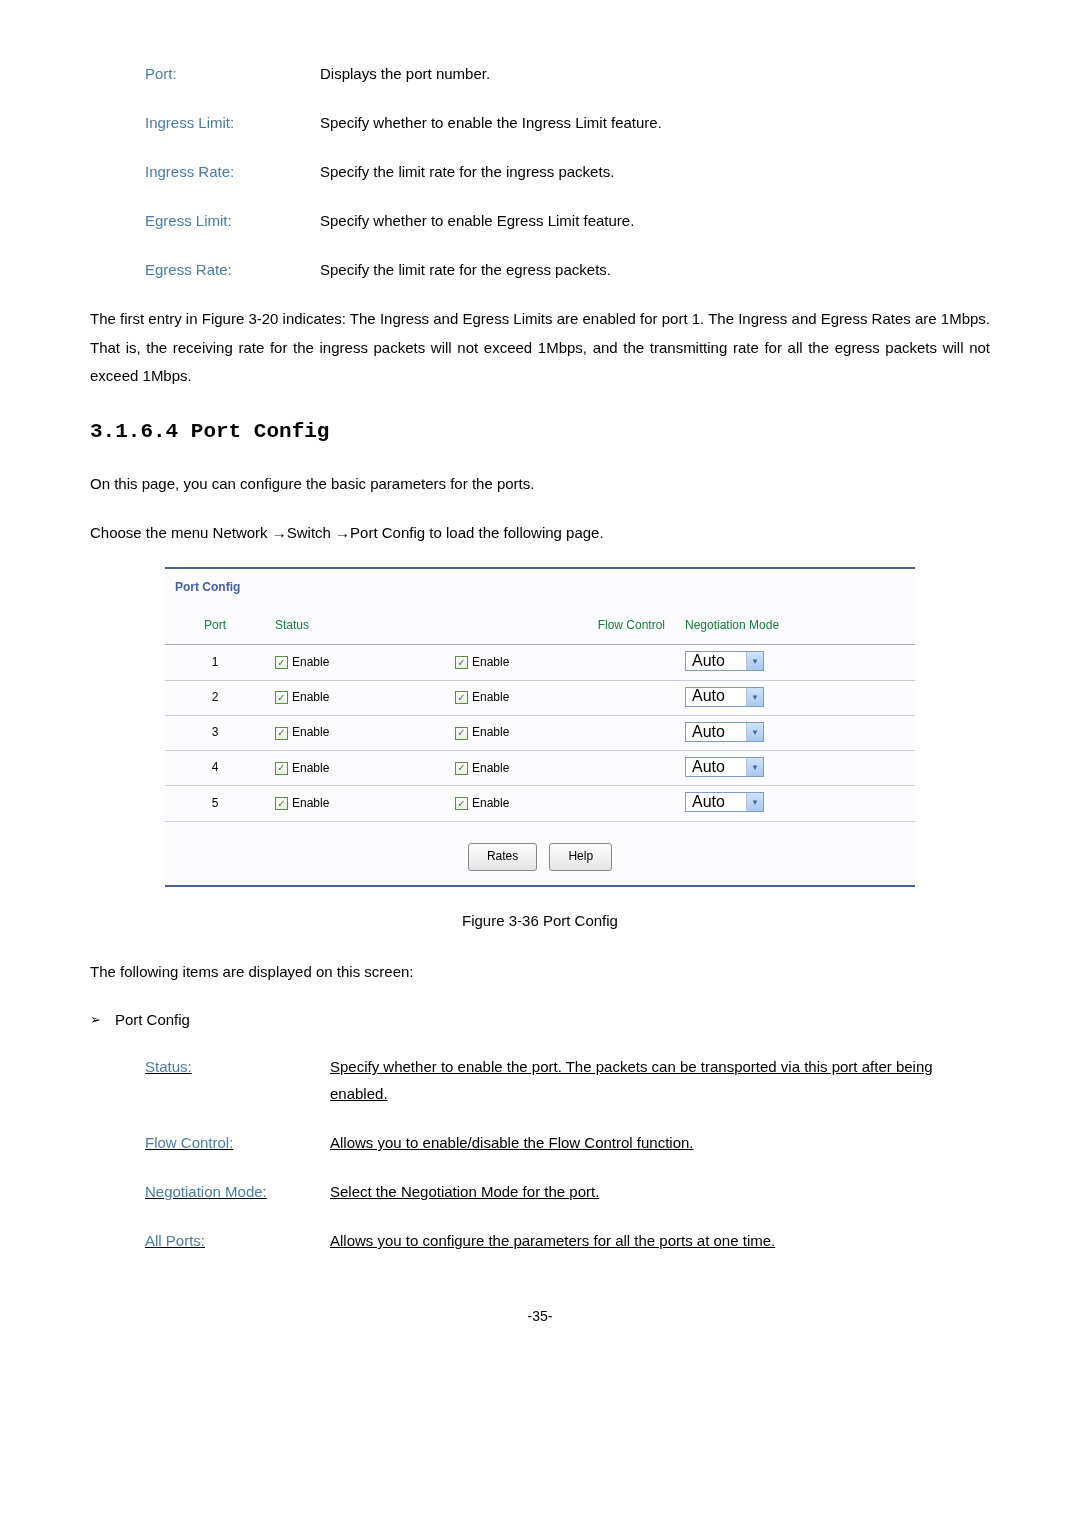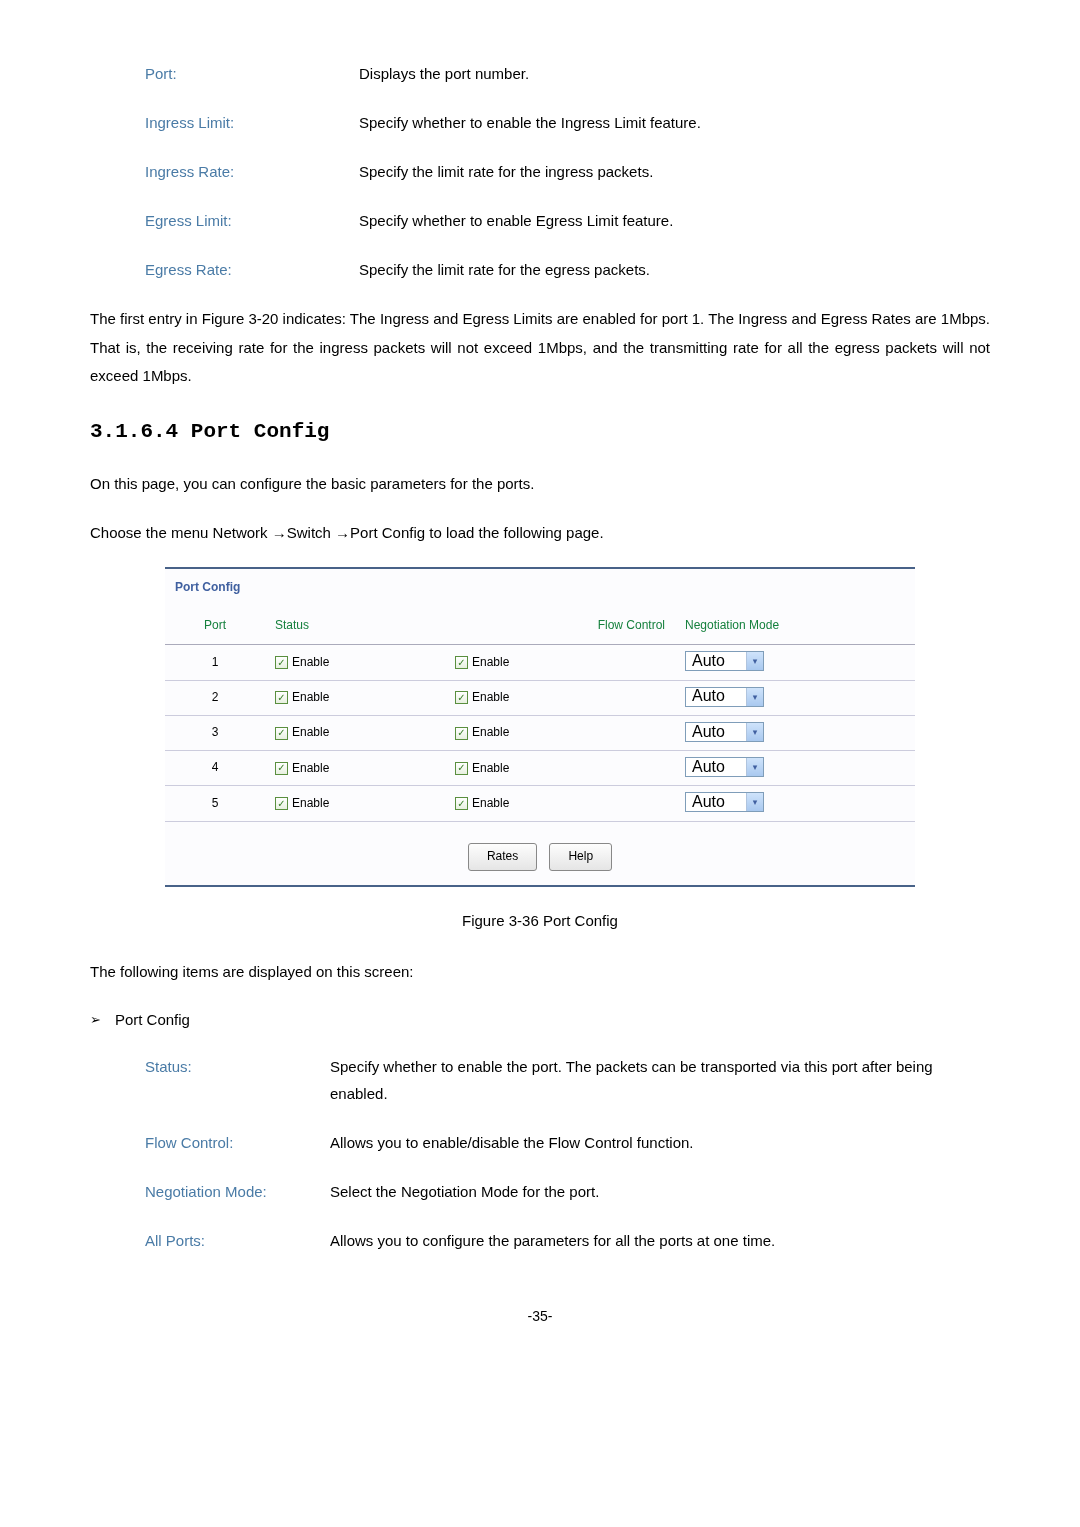--- a/index.html
+++ b/index.html
@@ -12,21 +12,20 @@
       font-size: 15px;
       color: #000;
       background: #fff;
       width: 1080px;
       padding: 60px 90px;
       line-height: 1.8;
     }
     .def-row {
       display: flex;
       margin-bottom: 22px;
-      gap: 39px;
     }
     .def-label {
       color: #4a7ba6;
       width: 175px;
       flex-shrink: 0;
     }
     .def-value {
       flex: 1;
     }
     .body-text {
@@ -148,20 +147,21 @@
       display: flex;
       align-items: center;
       gap: 14px;
       margin: 14px 0 20px 0;
     }
     .bullet {
       font-size: 13px;
     }
     .def-block-2 {
       padding-left: 55px;
+      text-decoration: underline;
     }
     .def-row-2 {
       display: flex;
       margin-bottom: 22px;
       align-items: flex-start;
     }
     .def-label-2 {
       color: #4a7ba6;
       width: 185px;
       flex-shrink: 0;

